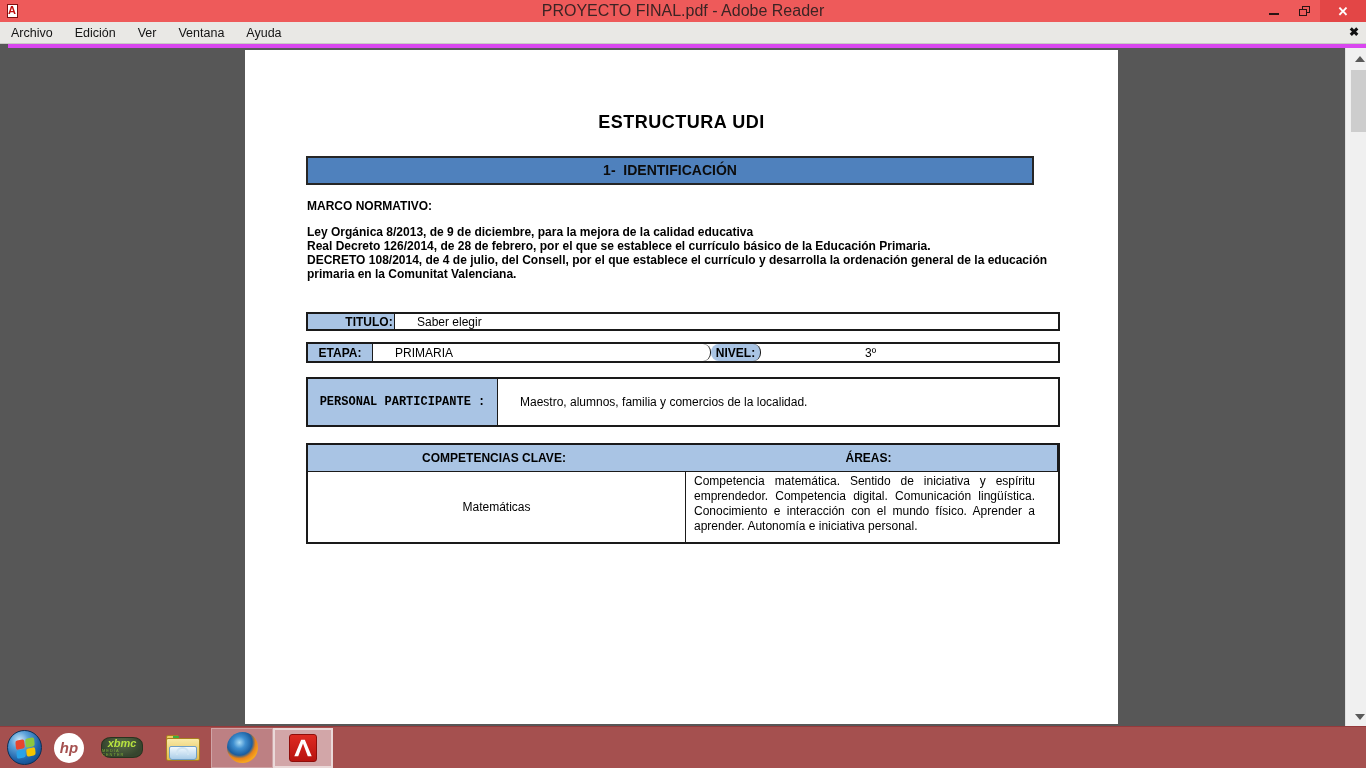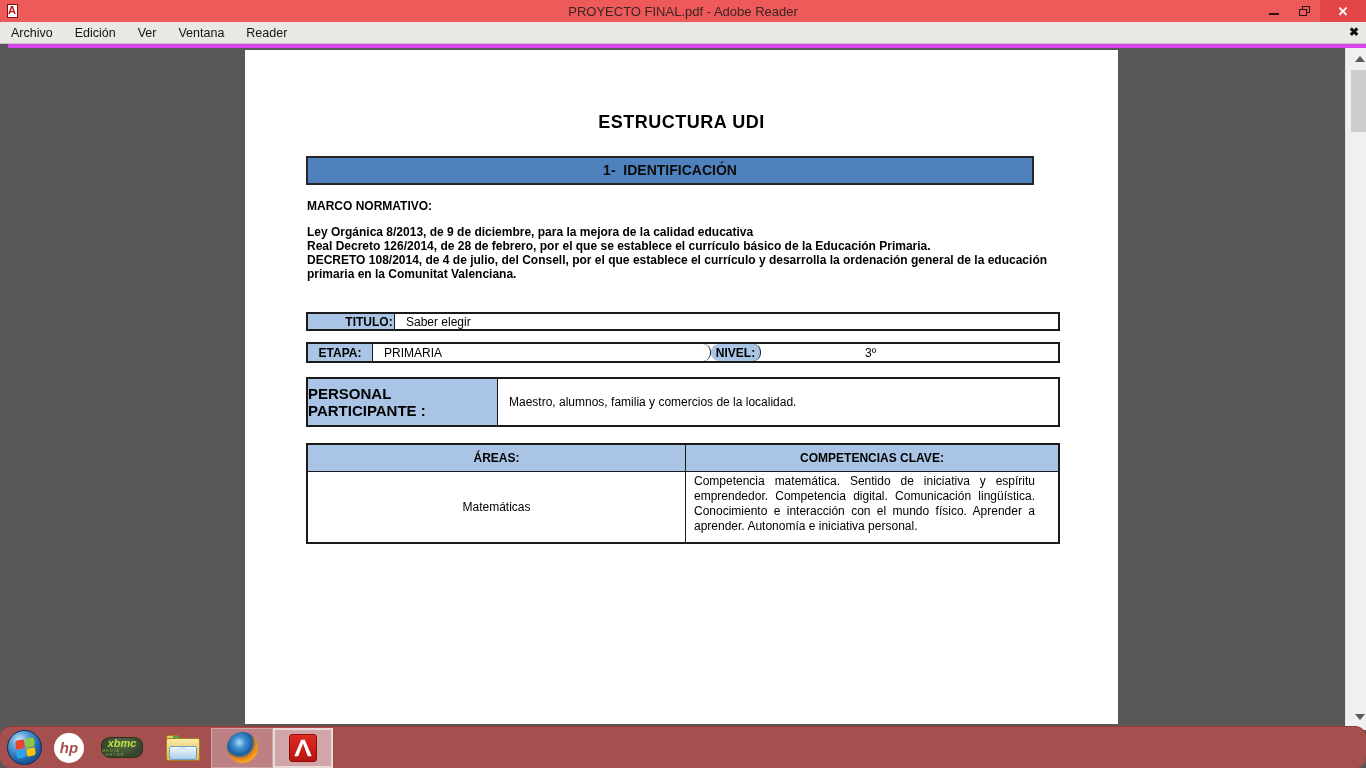--- a/index.html
+++ b/index.html
@@ -6,21 +6,21 @@
   html,body { width:1366px; height:768px; overflow:hidden; }
   body { font-family:"Liberation Sans", sans-serif; }
   #screen { position:relative; width:1366px; height:768px; background:#575757; }
 
   
   .titlebar { position:absolute; top:0; left:0; width:1366px; height:22px;
     background:#ee5a5a; display:flex; align-items:center; }
   .tb-appicon { width:15px; height:16px; margin-left:5px; position:relative; }
   .tb-appicon .page-shape { position:absolute; inset:1px 2px; background:#fff; border:1px solid #7e1010; }
   .tb-appicon .glyph { position:absolute; left:3px; top:1px; color:#c00f0f; font-size:11px; font-weight:bold; line-height:13px; }
-  .tb-title { position:absolute; left:0; right:0; text-align:center; font-size:13px; color:#3c2424; }
+  .tb-title { position:absolute; left:0; right:0; text-align:center; font-size:16px; color:#3c2424; }
   .tb-controls { position:absolute; right:0; top:0; height:22px; display:flex; }
   .tb-btn { width:31px; height:22px; display:flex; align-items:center; justify-content:center; color:#2a1414; }
   .tb-min-bar { width:10px; height:2px; background:#2a1414; margin-top:6px; }
   .tb-restore { position:relative; width:11px; height:10px; }
   .tb-restore .r1 { position:absolute; right:0; top:0; width:8px; height:7px; border:1px solid #2a1414; background:transparent; }
   .tb-restore .r2 { position:absolute; left:0; bottom:0; width:8px; height:7px; border:1px solid #2a1414; background:#ee5a5a; }
   .tb-close { width:46px; background:#e34646; color:#fff; font-size:13px; font-weight:bold; }
 
   
   .menubar { position:absolute; top:22px; left:0; width:1366px; height:22px;
@@ -48,41 +48,41 @@
   .banner { position:absolute; left:61px; top:106px; width:728px; height:29px;
     background:#4f81bd; border:2px solid #262626; text-align:center; line-height:25px;
     font-size:14px; font-weight:bold; color:#0c0c0c; white-space:pre; }
   .marco-label { position:absolute; left:62px; top:149px; font-size:12px; font-weight:bold; }
   .marco-para { position:absolute; left:62px; top:175px; width:754px; font-size:12px; font-weight:bold; line-height:14px; }
 
   .row-table { position:absolute; display:flex; border:2px solid #1a1a1a; background:#fff; }
   .cell { border-right:1px solid #1a1a1a; display:flex; align-items:center; }
   .cell:last-child { border-right:none; }
   .cell.blue { background:#a9c4e4; font-weight:bold; justify-content:center; }
-  .cell.val { padding-left:11px; }
+  .cell.val { padding-left:22px; }
   .fs12 { font-size:12px; }
 
   .t-titulo { left:61px; top:262px; width:754px; height:19px; }
   .t-etapa  { left:61px; top:292px; width:754px; height:21px; }
   .t-personal { left:61px; top:327px; width:754px; height:50px; }
-  .t-personal .cell.blue { font-size:15px; }
+  .t-personal .cell.blue { font-size:12px;font-family:Liberation Mono, monospace; }
   .nivel-val span { margin-left:104px; }
 
   .areas-table { position:absolute; left:61px; top:393px; width:754px; border:2px solid #1a1a1a; }
   .areas-head { display:flex; height:27px; border-bottom:1px solid #1a1a1a; }
   .areas-body { display:flex; height:70px; }
   .ah-cell { background:#a9c4e4; font-weight:bold; font-size:12px; display:flex; align-items:center; justify-content:center; }
   .ab-cell { display:flex; align-items:center; justify-content:center; font-size:12px; }
   .col-l { width:379px; border-right:1px solid #1a1a1a; }
   .col-r { width:373px; }
   .comp-text { display:block; padding:2px 23px 4px 8px; text-align:justify; line-height:15px; align-self:flex-start; }
 
   
   .taskbar { position:absolute; top:726px; left:0; width:1366px; height:42px;
-    background:#a5504f; border-top:1px solid #943a3c; display:flex; align-items:center;border-radius:11px; }
+    background:#a5504f; border-top:1px solid #943a3c; display:flex; align-items:center; }
   .tb-apps { display:flex; align-items:center; height:100%; }
 
   .orb { width:35px; height:35px; margin:0 12px 0 7px; border-radius:50%;
     background:radial-gradient(circle at 35% 28%, #cde9fa 0%, #5aa0d8 28%, #1e62a8 62%, #0a3a72 100%);
     border:1px solid #0c2f55; position:relative; overflow:hidden; }
   .flag { position:absolute; left:8px; top:8px; width:19px; height:18px;
     display:grid; grid-template-columns:1fr 1fr; grid-template-rows:1fr 1fr; gap:1px;
     transform:rotate(-6deg) skewY(-6deg); }
   .flag div { border-radius:2px; }
   .fl-r { background:#e8452e; } .fl-g { background:#8cc63f; }
@@ -146,21 +146,21 @@
           <span>✕</span>
         </div>
     </div>
   </div>
 
   <div class="menubar">
     <div class="menu-item">Archivo</div>
     <div class="menu-item">Edición</div>
     <div class="menu-item">Ver</div>
     <div class="menu-item">Ventana</div>
-    <div class="menu-item">Reader</div>
+    <div class="menu-item">Ayuda</div>
     <div class="menu-close">✖</div>
   </div>
 
   <div class="docarea">
 
     <div class="page">
       <div class="doc-title">ESTRUCTURA UDI</div>
       <div class="banner">1-  IDENTIFICACIÓN</div>
 
       <div class="marco-label">MARCO NORMATIVO:</div>
@@ -184,22 +184,22 @@
           </div>
       </div>
 
       <div class="row-table t-personal">
         <div class="cell blue" style="width:190px;">PERSONAL PARTICIPANTE :</div>
         <div class="cell val fs12" style="flex:1;">Maestro, alumnos, familia y comercios de la localidad.</div>
       </div>
 
       <div class="areas-table">
         <div class="areas-head">
+          <div class="ah-cell col-r">COMPETENCIAS CLAVE:</div>
           <div class="ah-cell col-l">ÁREAS:</div>
-          <div class="ah-cell col-r">COMPETENCIAS CLAVE:</div>
         </div>
         <div class="areas-body">
           <div class="ab-cell col-l">Matemáticas</div>
           <div class="ab-cell col-r">
             <span class="comp-text">Competencia matemática. Sentido de iniciativa y espíritu emprendedor. Competencia digital. Comunicación lingüística. Conocimiento e interacción con el mundo físico. Aprender a aprender. Autonomía e iniciativa personal.</span>
           </div>
         </div>
       </div>
     </div>
 

